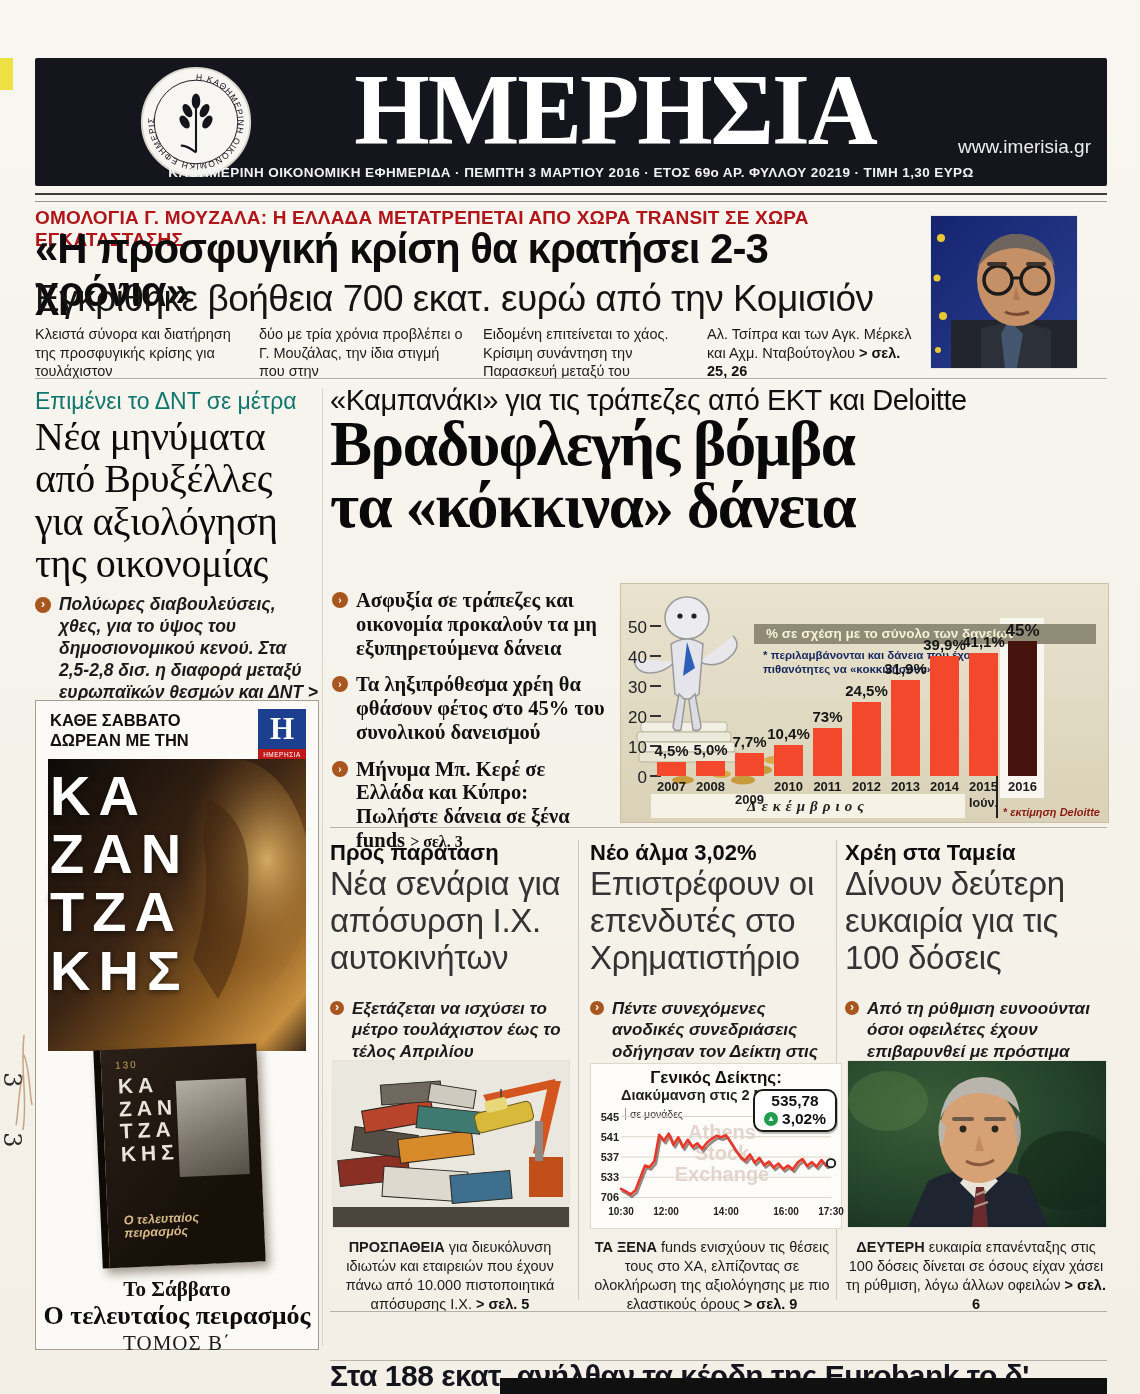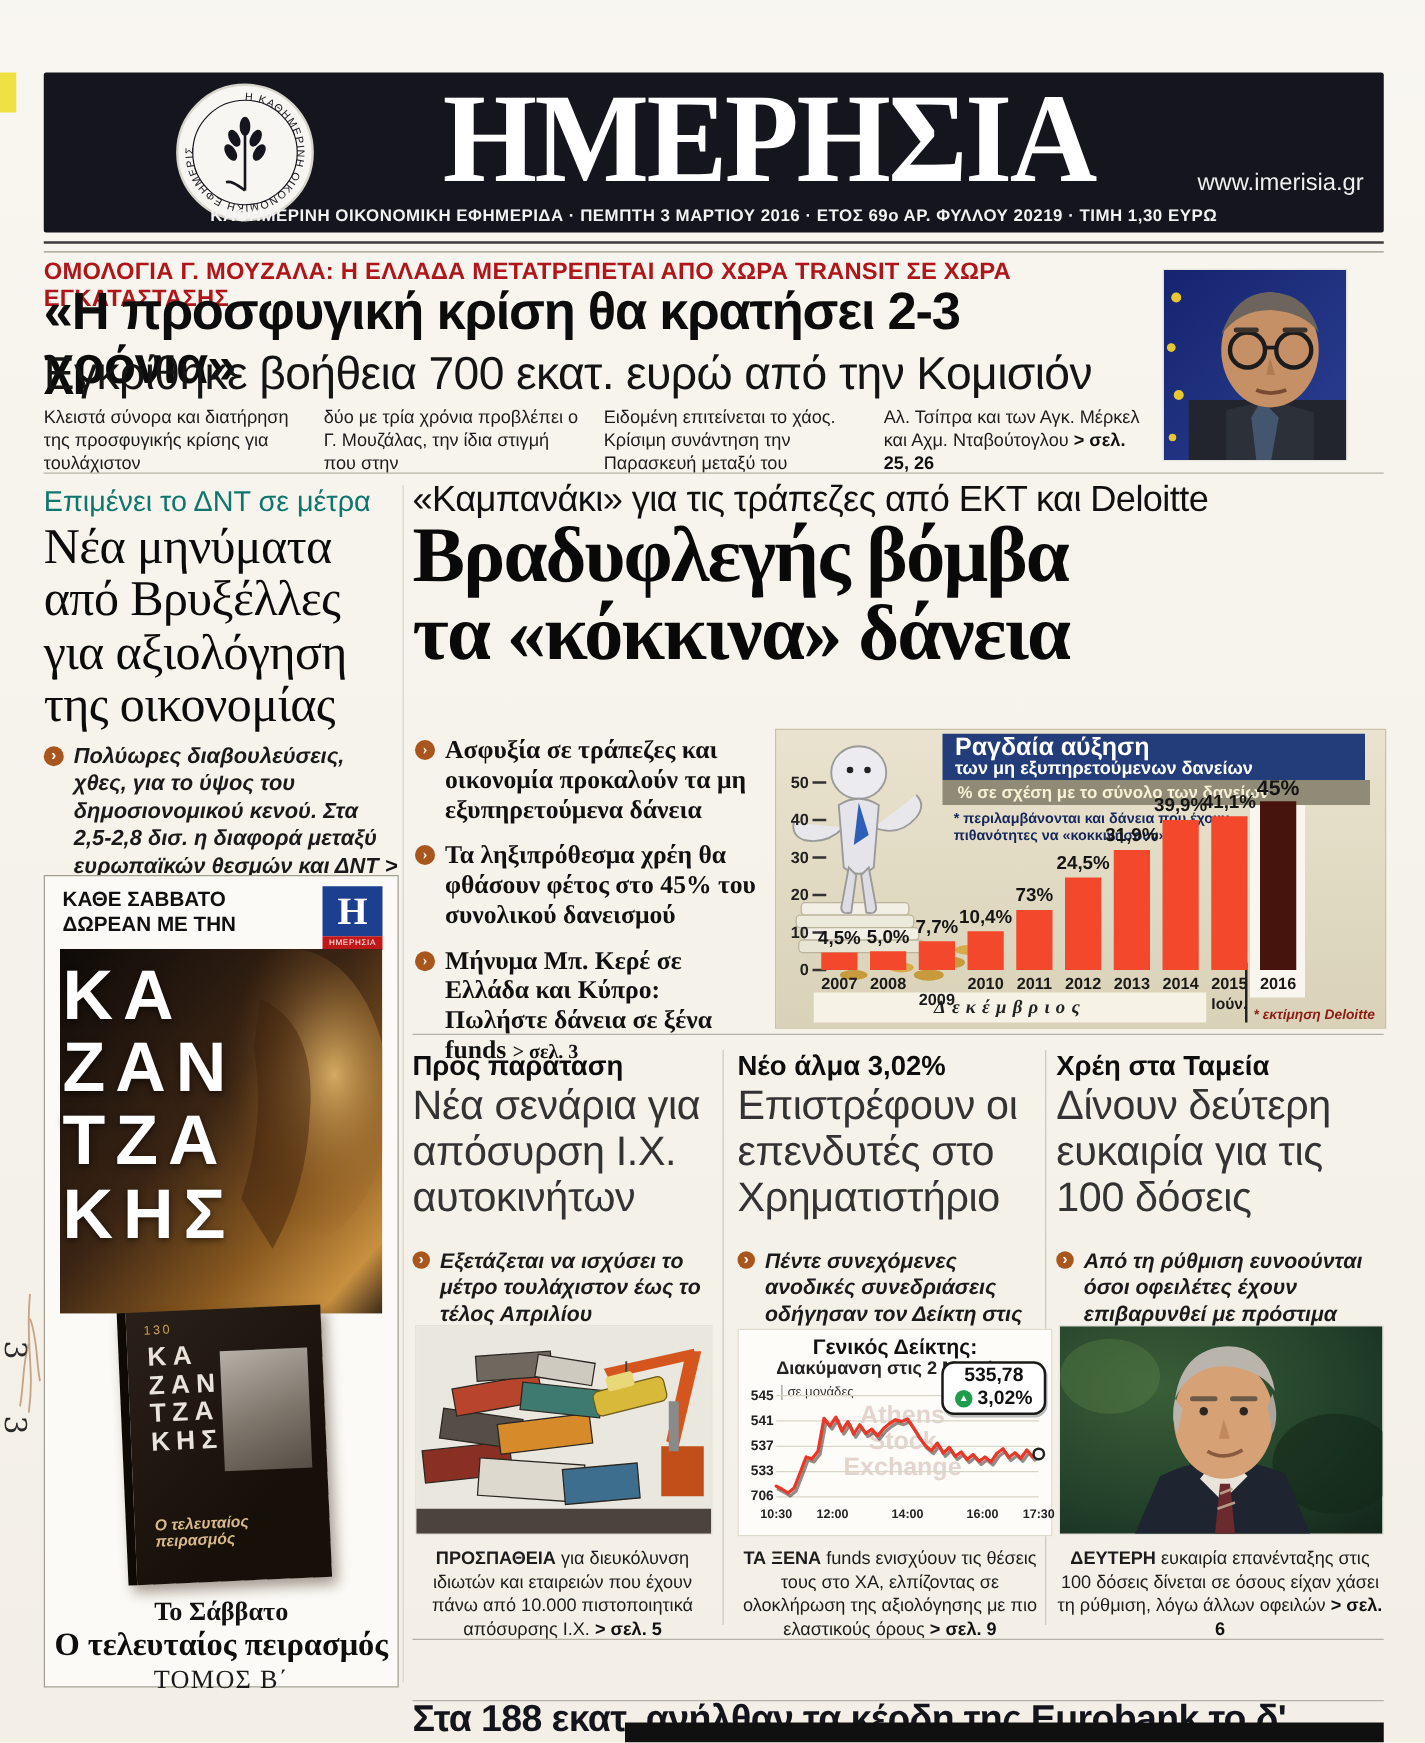--- a/index.html
+++ b/index.html
@@ -71,21 +71,21 @@
     font-size:20.5px;font-weight:bold;line-height:1.16;color:#111;}
   .ms-bullets .pref{font-size:16px;}
 
   
   .npl{left:620px;top:583px;width:487px;height:238px;background:linear-gradient(180deg,#e9e3cf,#d9d2b8);border:1px solid #c9c2a8;}
   .npl-blue{left:133px;top:3px;width:338px;height:37px;background:#223d7a;color:#fff;padding-left:10px;box-sizing:border-box;}
   .npl-title{font-size:20px;font-weight:bold;line-height:20px;margin-top:1px;}
   .npl-sub{font-size:14.5px;font-weight:bold;line-height:15px;}
   .npl-grey{left:133px;top:40px;width:342px;height:20px;background:#8f8b76;color:#f7f1d6;font-size:13.5px;font-weight:bold;line-height:20px;padding-left:12px;box-sizing:border-box;}
   .npl-note{left:142px;top:64px;width:240px;font-size:11.5px;font-weight:bold;color:#15265c;line-height:1.25;}
-  .ytick-l{width:24px;text-align:right;font-size:13px;font-weight:bold;color:#222;}
+  .ytick-l{width:24px;text-align:right;font-size:17px;font-weight:normal;color:#222;}
   .ytick-d{width:11px;height:2px;background:#333;}
   .bar{position:absolute;}
   .bar-lbl{position:absolute;width:64px;text-align:center;font-size:15px;font-weight:bold;color:#151515;}
   .bar-lbl.big{font-size:17px;}
   .cat-lbl{position:absolute;width:44px;text-align:center;font-size:13px;font-weight:bold;color:#1a1a1a;}
   .npl-band{left:30px;top:210px;width:314px;height:24px;background:#f6f3e6;text-align:center;
     font-family:"Liberation Serif",serif;font-style:italic;font-weight:bold;font-size:15px;letter-spacing:5px;line-height:24px;color:#222;}
   .npl-jun{font-size:12.5px;font-weight:bold;color:#1a1a1a;text-align:center;width:44px;}
   .npl-foot{right:8px;top:222px;font-size:11px;font-weight:bold;font-style:italic;color:#8b1a10;}
   .npl-wcol{left:379px;top:34px;width:44px;height:180px;background:#f8f6ee;}
@@ -285,24 +285,20 @@
     <span class="bdot"></span>
     <span>
       <span>Μήνυμα Μπ. Κερέ σε Ελλάδα και Κύπρο: Πωλήστε δάνεια σε ξένα funds</span>
       <b class="pref">&gt; σελ. 3</b>
     </span>
   </div>
 </div>
 
 <div class="abs npl">
   <div class="abs npl-wcol"></div>
-  <div class="abs npl-blue">
-    <div class="npl-title">Ραγδαία αύξηση</div>
-    <div class="npl-sub">των μη εξυπηρετούμενων δανείων</div>
-  </div>
   <div class="abs npl-grey">% σε σχέση με το σύνολο των δανείων</div>
   <div class="abs npl-note">* περιλαμβάνονται και δάνεια που έχουν πιθανότητες να «κοκκινήσουν»</div>
 
   <svg class="abs" style="left:2px;top:0" viewBox="0 0 180 205" width="180" height="205">
     <g>
       <rect x="18" y="138" width="86" height="10" rx="3" fill="#f2efe4" stroke="#b9b49a"></rect>
       <rect x="14" y="148" width="94" height="10" rx="3" fill="#eceadb" stroke="#b9b49a"></rect>
       <rect x="20" y="158" width="92" height="10" rx="3" fill="#f2efe4" stroke="#b9b49a"></rect>
       <rect x="16" y="168" width="100" height="10" rx="3" fill="#e8e5d4" stroke="#b9b49a"></rect>
       <ellipse cx="135" cy="186" rx="14" ry="5" fill="#c79a3c"></ellipse>

